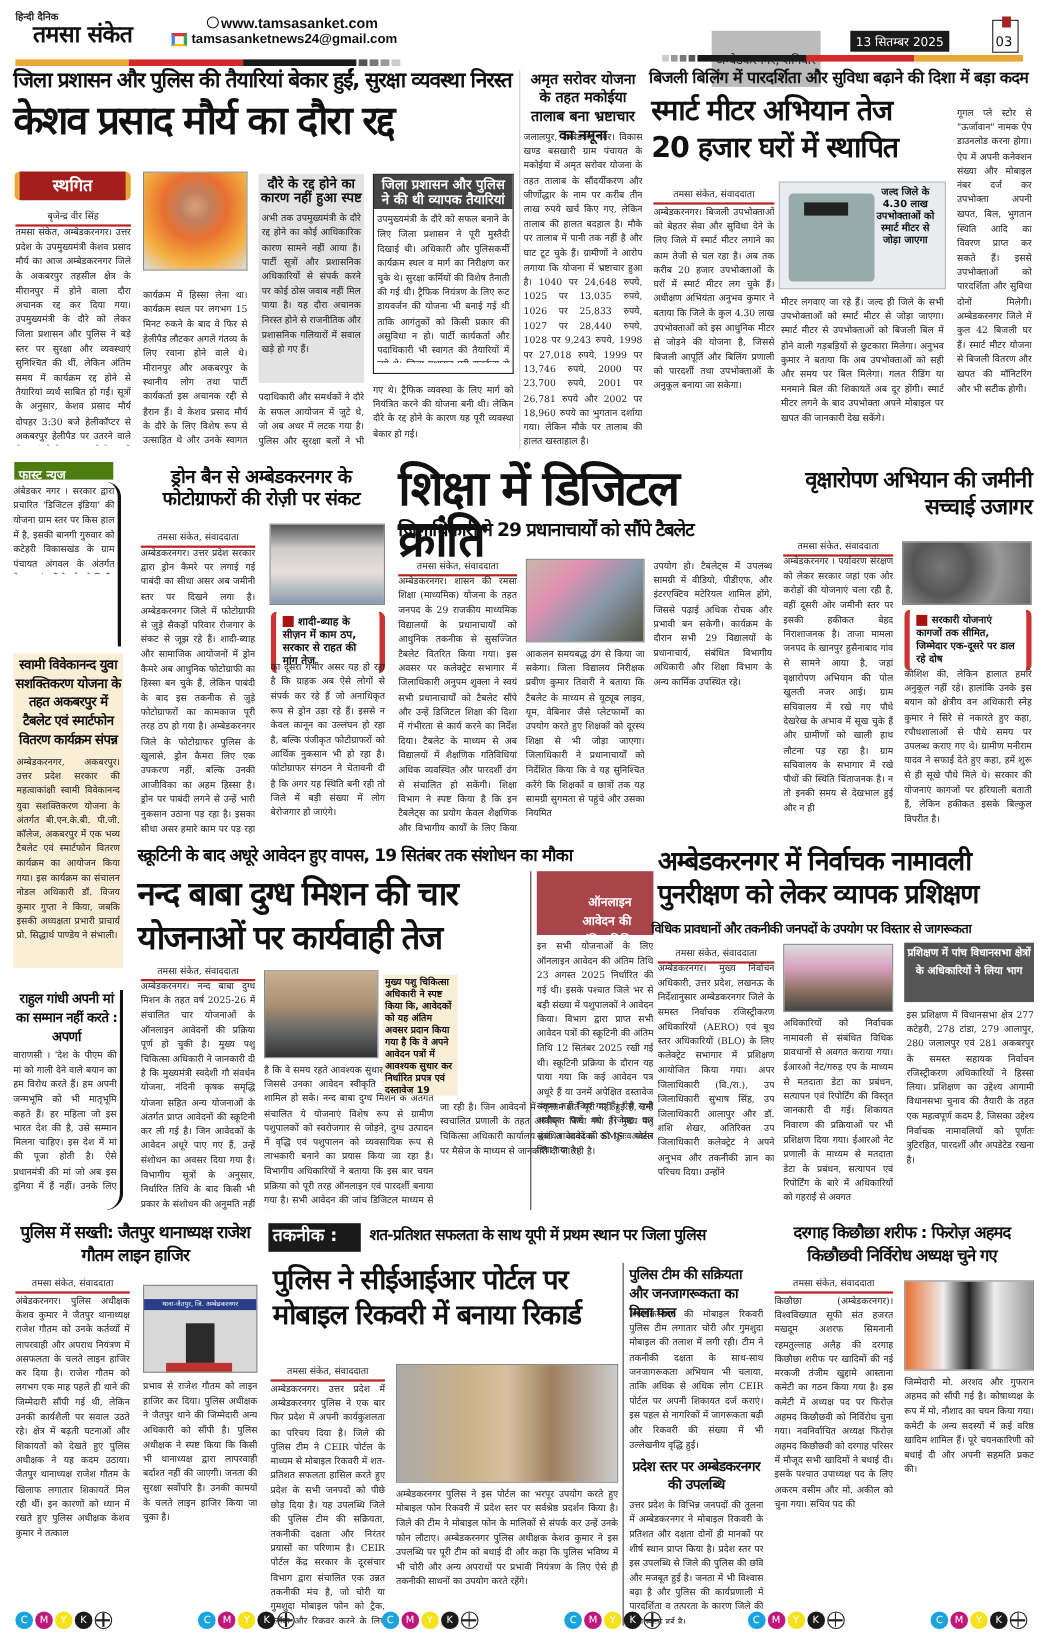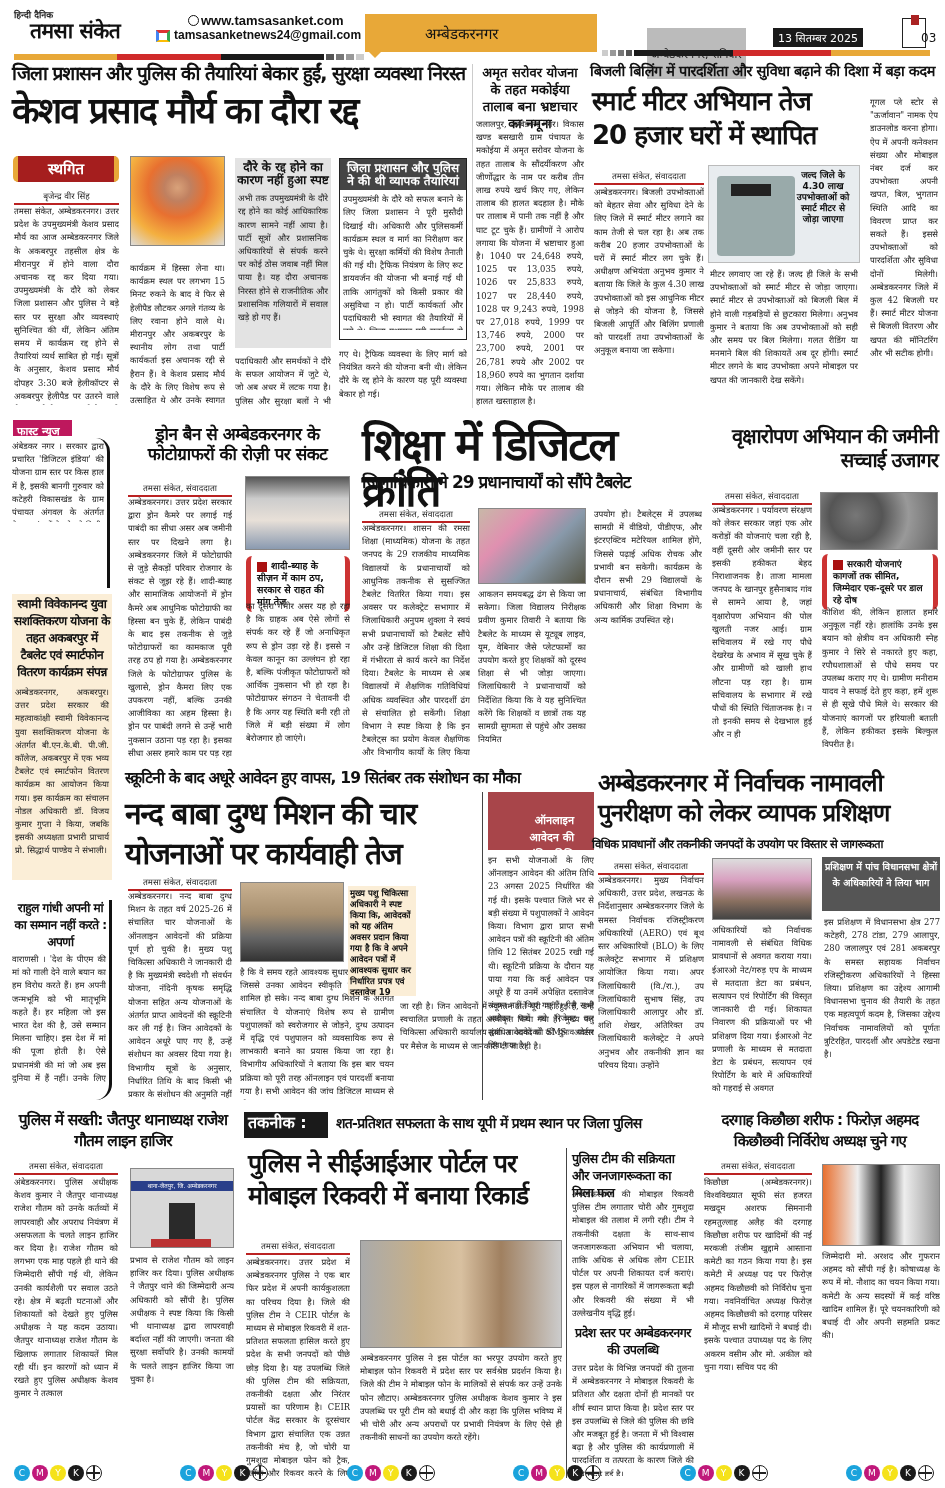--- a/index.html
+++ b/index.html
@@ -30,29 +30,25 @@
   <div class="abs" style="left:162px;top:20px;font-size:12px;font-weight:bold;color:#111;font-family:'Liberation Sans',sans-serif;">tamsasanketnews24@gmail.com</div>
   <div class="abs" style="left:2px;top:46px;width:350px;height:6px;display:flex;">
     <div style="flex:1;background:#e8a838"></div>
       <div style="flex:1;background:#d02a2a"></div>
       <div style="flex:1;background:#1a1a1a"></div>
     <div style="width:8px;background:#555;margin-left:2px"></div>
       <div style="width:8px;background:#777;margin-left:2px"></div>
       <div style="width:8px;background:#999;margin-left:2px"></div>
       <div style="width:8px;background:#ccc;margin-left:2px"></div>
   </div>
-  <div class="abs" style="left:353px;top:6px;width:232px;height:38px;background:#e8a838;">
-    <span style="position:absolute;left:60px;top:9px;font-size:15px;color:#111;">अम्बेडकरनगर</span>
-    <div style="position:absolute;left:4px;bottom:-6px;width:0;height:0;border-left:6px solid transparent;border-right:6px solid transparent;border-top:6px solid #e8a838;"></div>
-  </div>
   <div class="abs" style="left:635px;top:20px;background:#bbb;font-size:11px;padding:18px 4px;">अम्बेडकरनगर, शनिवार</div>
   <div class="abs" style="left:761px;top:20px;background:#1a1a1a;color:#fff;font-size:11px;padding:2px 5px;">13 सितम्बर 2025</div>
   <div class="abs" style="left:890px;top:10px;width:24px;height:30px;border:1.5px solid #222;background:#fff;">
     <div style="position:absolute;left:8px;top:-4px;width:8px;height:10px;background:#a22;"></div>
-    <span style="position:absolute;left:18px;top:12px;font-size:12px;">03</span>
+    <span style="position:absolute;left:2px;top:12px;font-size:12px;">03</span>
   </div>
   <div class="abs" style="left:590px;top:42px;width:328px;height:6px;display:flex;">
     <div style="width:6px;background:#ccc;margin-right:2px"></div>
       <div style="width:6px;background:#999;margin-right:2px"></div>
       <div style="width:6px;background:#777;margin-right:2px"></div>
       <div style="width:6px;background:#555;margin-right:2px"></div>
     <div style="flex:1;background:#1a1a1a"></div>
       <div style="flex:1;background:#d02a2a"></div>
       <div style="flex:1;background:#e8a838"></div>
   </div>
@@ -88,21 +84,21 @@
 <div class="abs byline" style="left:594px;top:170px;width:110px;">तमसा संकेत, संवाददाता</div>
 <div class="abs body-text" style="left:594px;top:186px;width:110px;height:222px;">अम्बेडकरनगर। बिजली उपभोक्ताओं को बेहतर सेवा और सुविधा देने के लिए जिले में स्मार्ट मीटर लगाने का काम तेजी से चल रहा है। अब तक करीब 20 हजार उपभोक्ताओं के घरों में स्मार्ट मीटर लग चुके हैं। अधीक्षण अभियंता अनुभव कुमार ने बताया कि जिले के कुल 4.30 लाख उपभोक्ताओं को इस आधुनिक मीटर से जोड़ने की योजना है, जिससे बिजली आपूर्ति और बिलिंग प्रणाली को पारदर्शी तथा उपभोक्ताओं के अनुकूल बनाया जा सकेगा।</div>
 <div class="abs" style="left:708px;top:165px;width:152px;height:98px;background:#e8ecef;border:1px solid #bbb;">
   <div style="position:absolute;left:8px;top:10px;width:78px;height:80px;background:#9aa;border-radius:4px;"></div>
   <div style="position:absolute;left:22px;top:18px;width:40px;height:12px;background:#222;"></div>
   <div style="position:absolute;right:6px;top:4px;width:60px;font-size:9px;font-weight:bold;line-height:11px;text-align:center;">जल्द जिले के 4.30 लाख उपभोक्ताओं को स्मार्ट मीटर से जोड़ा जाएगा</div>
 </div>
 <div class="abs body-text" style="left:710px;top:268px;width:148px;height:140px;">मीटर लगवाए जा रहे हैं। जल्द ही जिले के सभी उपभोक्ताओं को स्मार्ट मीटर से जोड़ा जाएगा। स्मार्ट मीटर से उपभोक्ताओं को बिजली बिल में होने वाली गड़बड़ियों से छुटकारा मिलेगा। अनुभव कुमार ने बताया कि अब उपभोक्ताओं को सही और समय पर बिल मिलेगा। गलत रीडिंग या मनमाने बिल की शिकायतें अब दूर होंगी। स्मार्ट मीटर लगने के बाद उपभोक्ता अपने मोबाइल पर खपत की जानकारी देख सकेंगे।</div>
 <div class="abs body-text" style="left:870px;top:96px;width:68px;height:312px;">गूगल प्ले स्टोर से "ऊर्जावान" नामक ऐप डाउनलोड करना होगा। ऐप में अपनी कनेक्शन संख्या और मोबाइल नंबर दर्ज कर उपभोक्ता अपनी खपत, बिल, भुगतान स्थिति आदि का विवरण प्राप्त कर सकते हैं। इससे उपभोक्ताओं को पारदर्शिता और सुविधा दोनों मिलेगी। अम्बेडकरनगर जिले में कुल 42 बिजली घर हैं। स्मार्ट मीटर योजना से बिजली वितरण और खपत की मॉनिटरिंग और भी सटीक होगी।</div>
 
-<div class="abs" style="left:13px;top:420px;width:59px;height:16px;background:#be185d;">
+<div class="abs" style="left:13px;top:420px;width:90px;height:16px;background:#4d7c0f;">
   <span style="color:#fff;font-size:11px;font-weight:bold;padding-left:4px;line-height:16px;">फास्ट न्यूज</span>
 </div>
 <div class="abs" style="left:12px;top:438px;width:98px;height:150px;border-right:3px solid #111;border-top-right-radius:14px;">
   <div class="body-text" style="margin-top:2px;height:82px;padding-right:3px;">अंबेडकर नगर । सरकार द्वारा प्रचारित 'डिजिटल इंडिया' की योजना ग्राम स्तर पर किस हाल में है, इसकी बानगी गुरुवार को कटेहरी विकासखंड के ग्राम पंचायत अंगवल के अंतर्गत नेनुआ गांव में देखने को मिली। राष्ट्रीय आय एवं जाति आधारित छात्रवृत्ति परीक्षा (एनएमएमएस) के लिए आवेदन करने पंचायत भवन पहुंचे छात्र को तकनीकी खामी के चलते खाली हाथ लौटना पड़ा।</div>
 </div>
 <div class="abs" style="left:12px;top:594px;width:100px;height:286px;background:#fbeed7;">
   <div class="hl" style="font-size:12px;text-align:center;letter-spacing:-0.5px;line-height:17px;padding:2px;">स्वामी विवेकानन्द युवा सशक्तिकरण योजना के तहत अकबरपुर में टैबलेट एवं स्मार्टफोन वितरण कार्यक्रम संपन्न</div>
   <div class="body-text" style="padding:3px;height:180px;">अम्बेडकरनगर, अकबरपुर। उत्तर प्रदेश सरकार की महत्वाकांक्षी स्वामी विवेकानन्द युवा सशक्तिकरण योजना के अंतर्गत बी.एन.के.बी. पी.जी. कॉलेज, अकबरपुर में एक भव्य टैबलेट एवं स्मार्टफोन वितरण कार्यक्रम का आयोजन किया गया। इस कार्यक्रम का संचालन नोडल अधिकारी डॉ. विजय कुमार गुप्ता ने किया, जबकि इसकी अध्यक्षता प्रभारी प्राचार्य प्रो. सिद्धार्थ पाण्डेय ने संभाली।</div>
 </div>
 <div class="abs" style="left:12px;top:900px;width:100px;height:200px;border-right:3px solid #111;border-bottom-right-radius:16px;">

